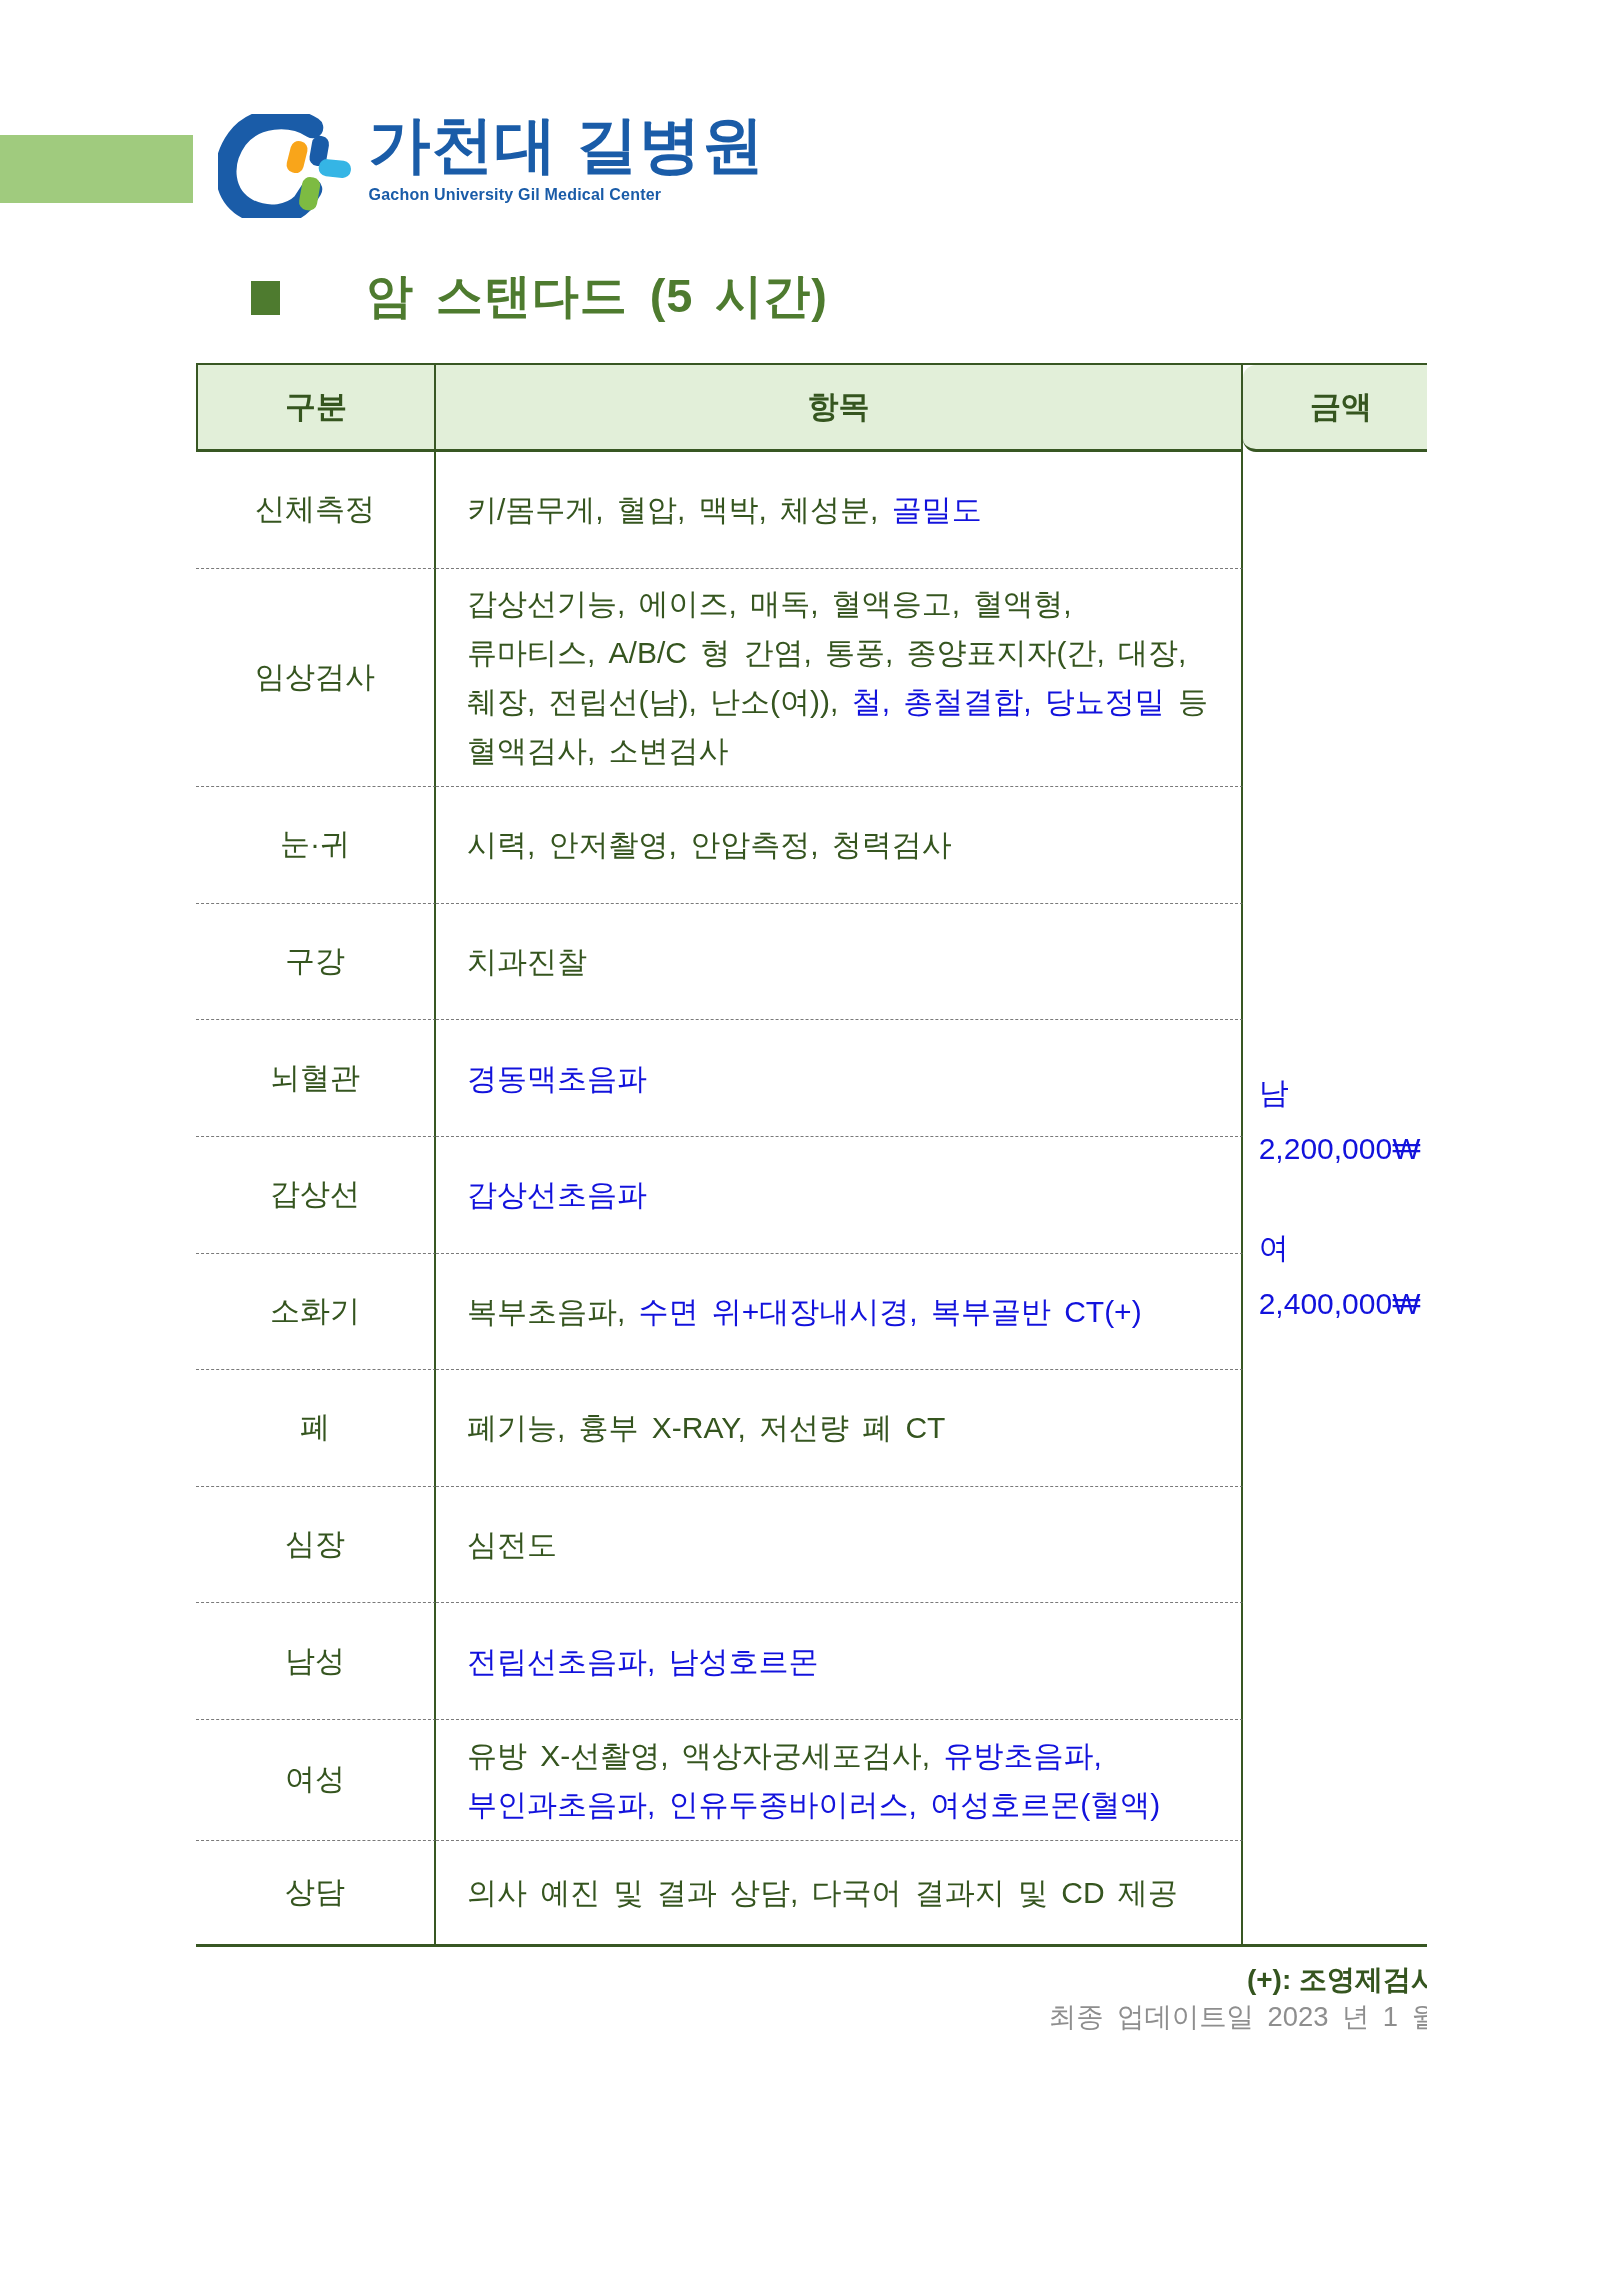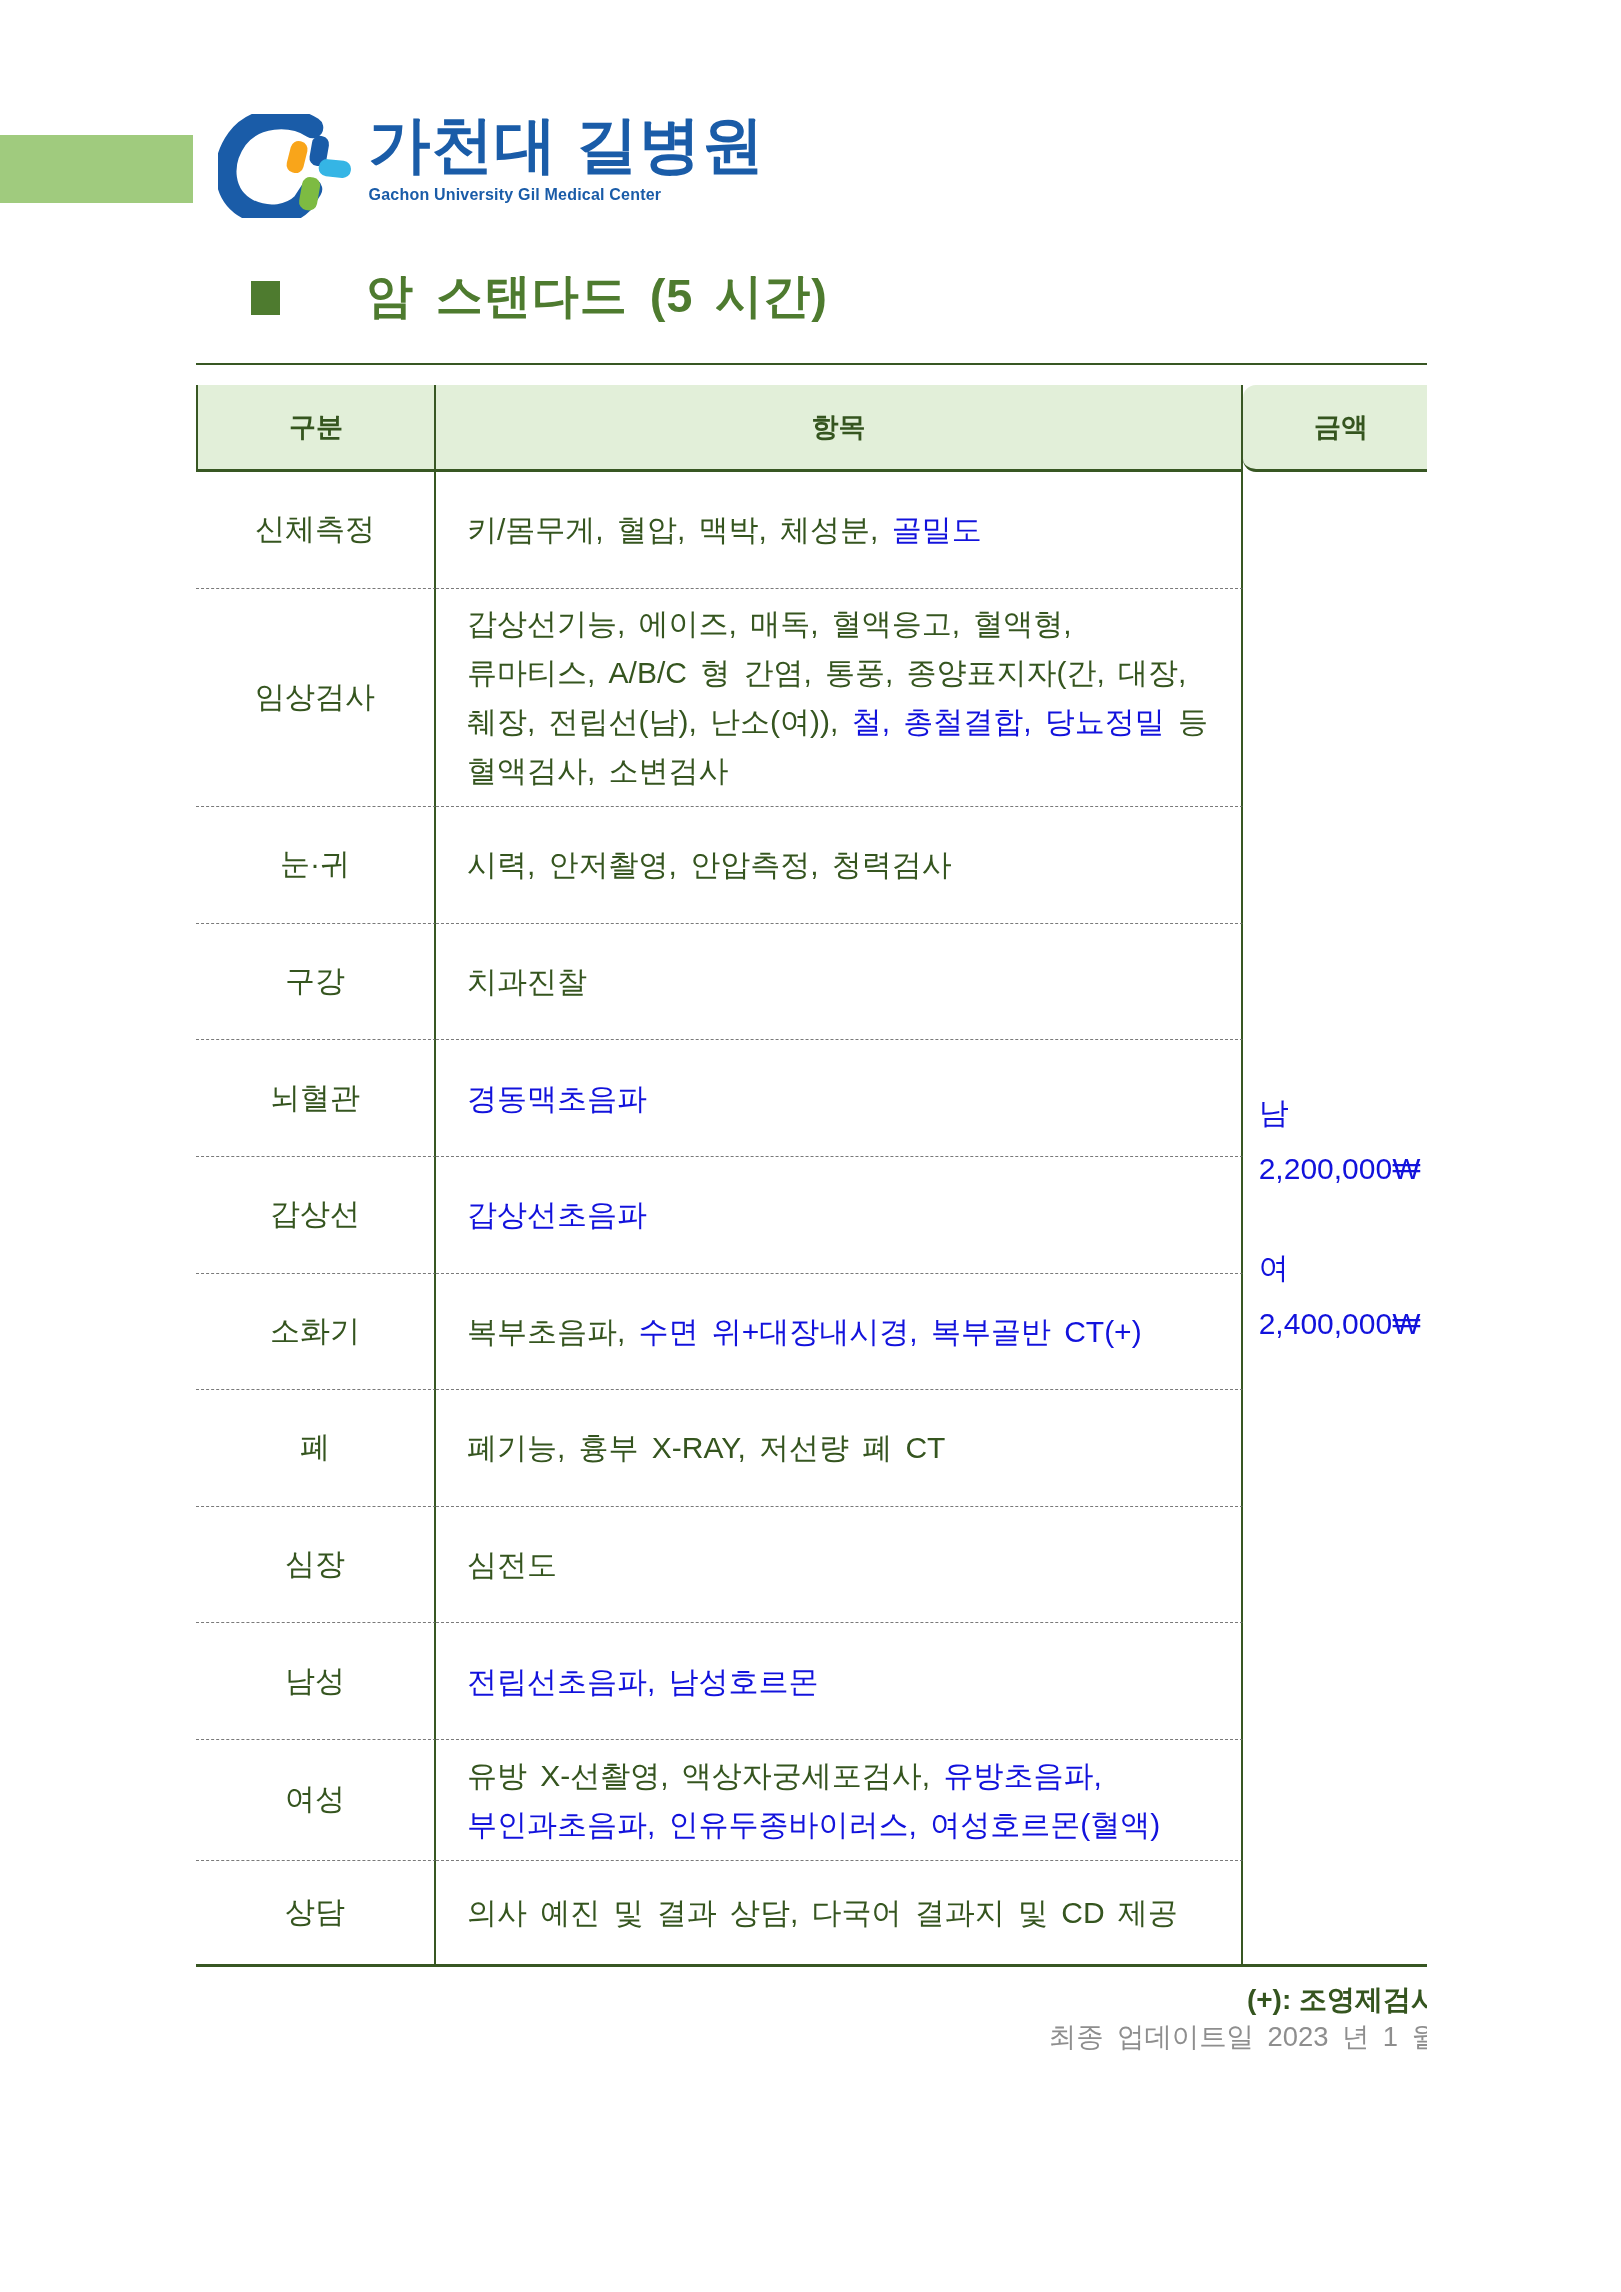--- a/index.html
+++ b/index.html
@@ -50,24 +50,23 @@
     display:grid;
     grid-template-columns:240px 807px 198px;
     border-top:2px solid var(--table-border-green,#385723);
     border-bottom:3.9px solid var(--table-border-green,#385723);
   }
   .th {
     grid-row:1;
     background:var(--table-header-bg,#E2EFD9);
     min-height:84px;
     display:flex; align-items:center; justify-content:center;
-    font-size:27px; font-weight:bold;
+    font-size:31px; font-weight:bold;
     color:var(--body-text-green,#35551F);
     border-bottom:3.9px solid var(--table-border-green,#385723);
-    margin-top:20px;
   }
   .th-cat   { grid-column:1; border-left:2px solid var(--table-border-green,#385723); border-right:2px solid var(--table-border-green,#385723); }
   .th-items { grid-column:2; border-right:2px solid var(--table-border-green,#385723); }
   .th-price { grid-column:3; border-right:2px solid var(--table-border-green,#385723);border-radius:13px; }
 
   .td {
     min-height:94px;
     display:flex;
     font-size:30px;
     color:var(--body-text-green,#35551F);

